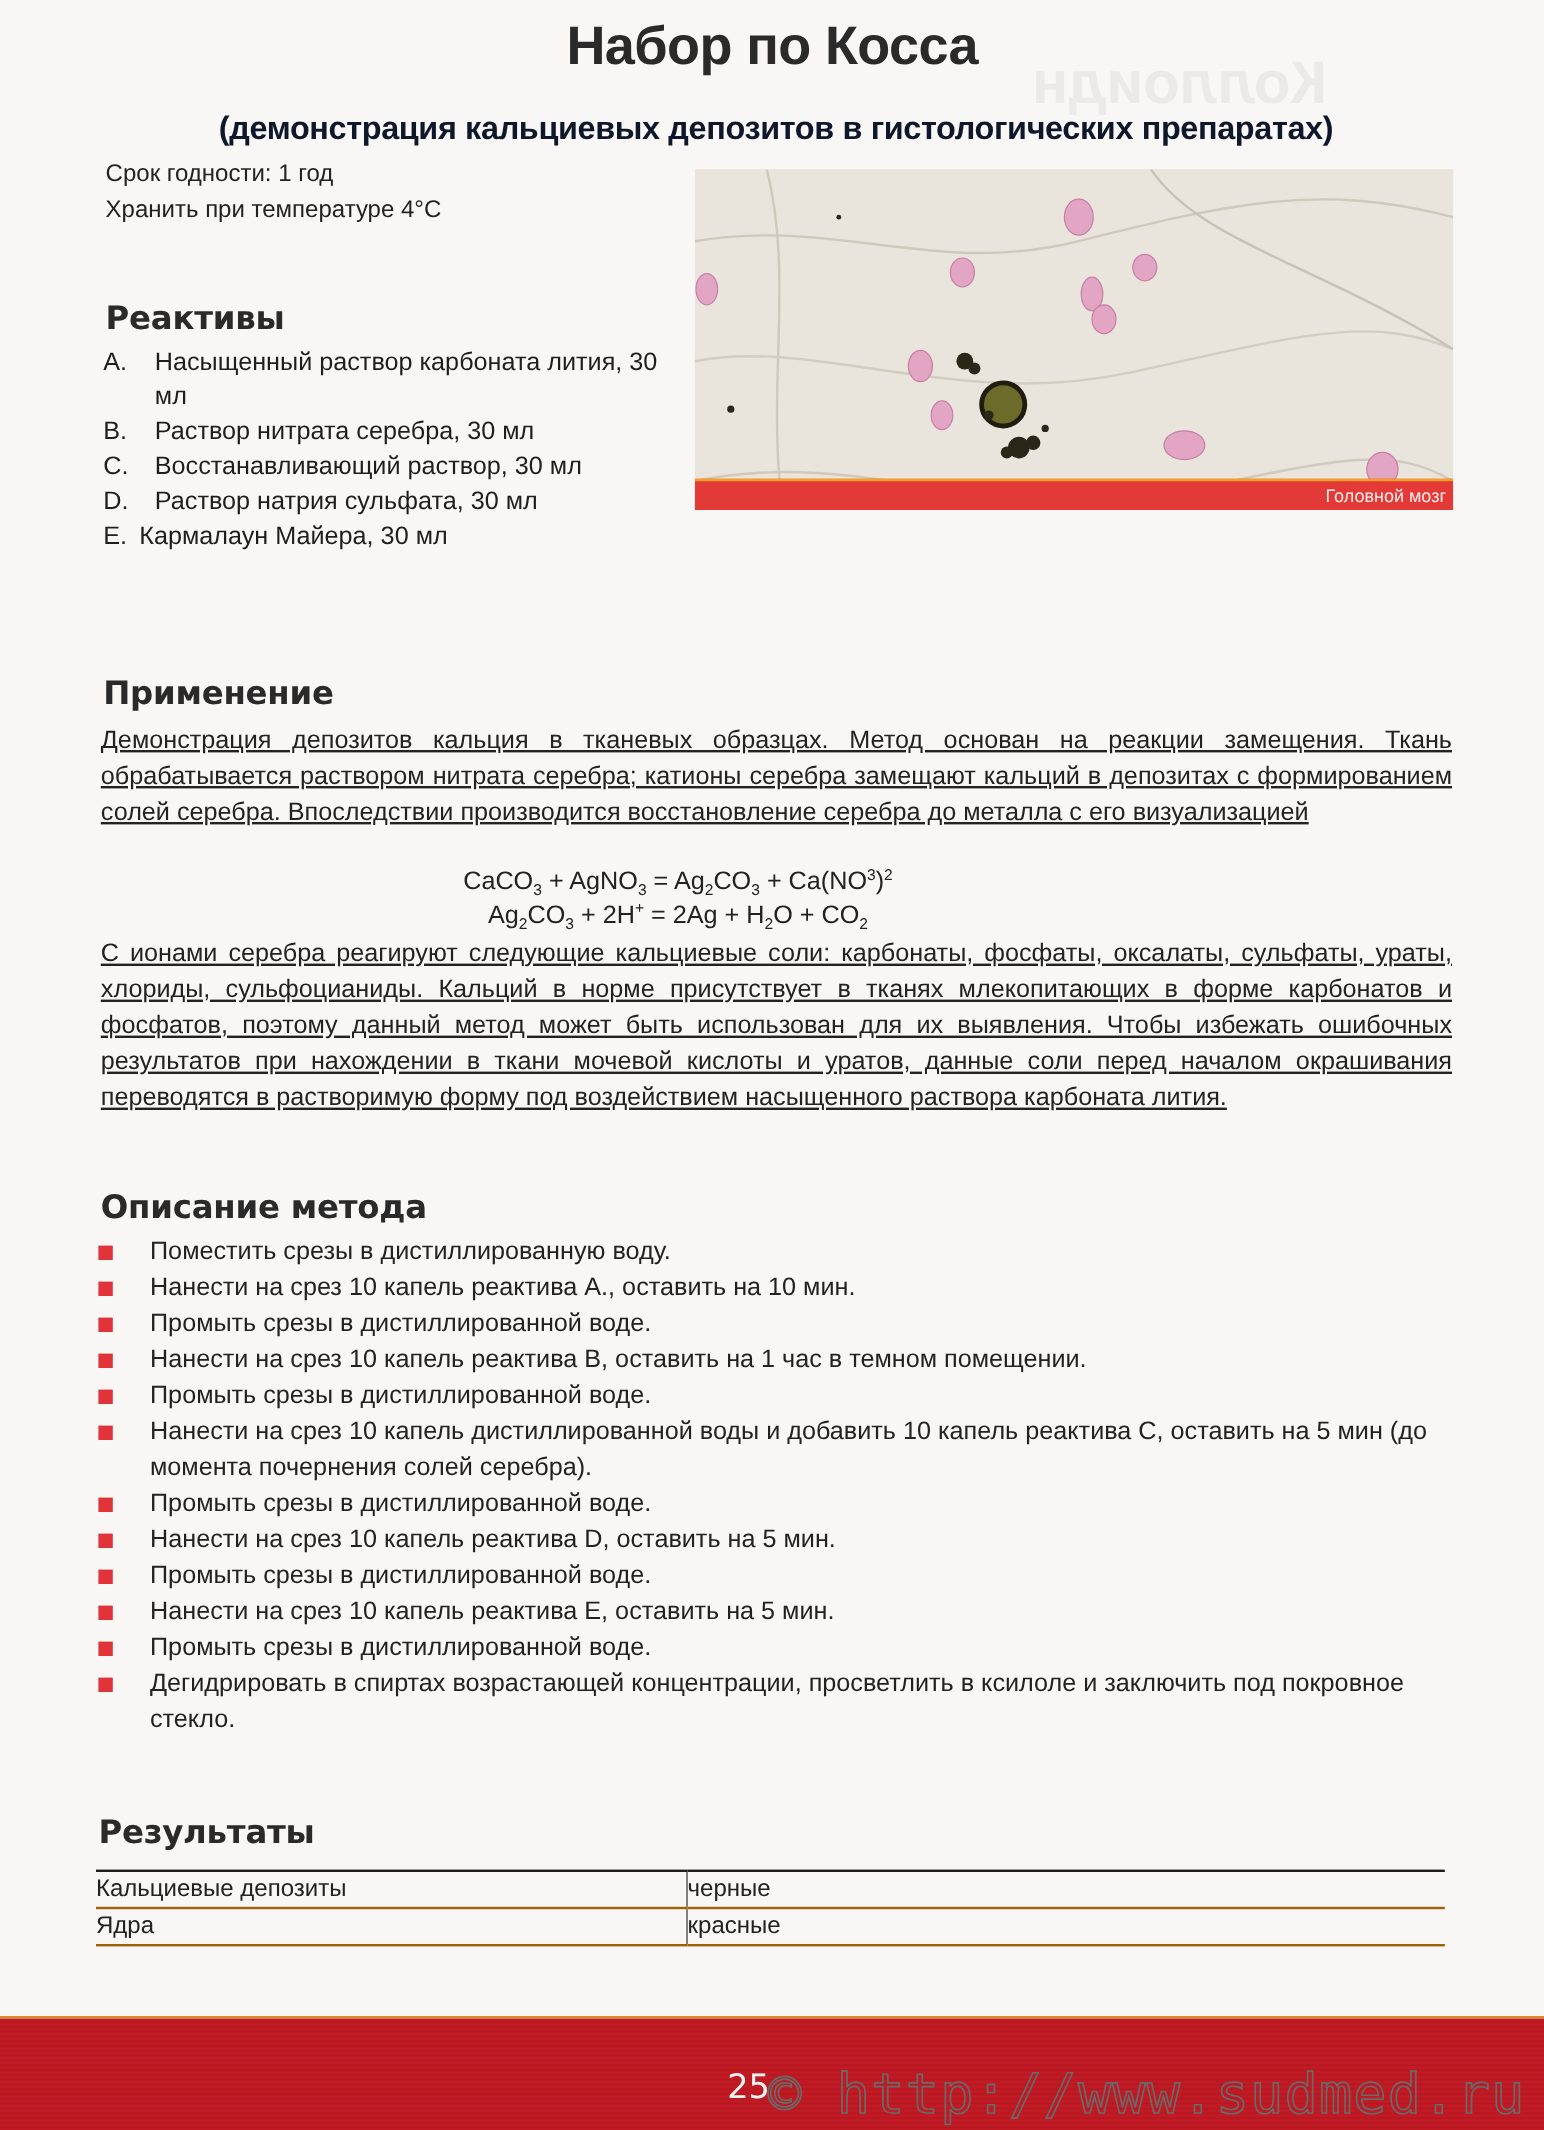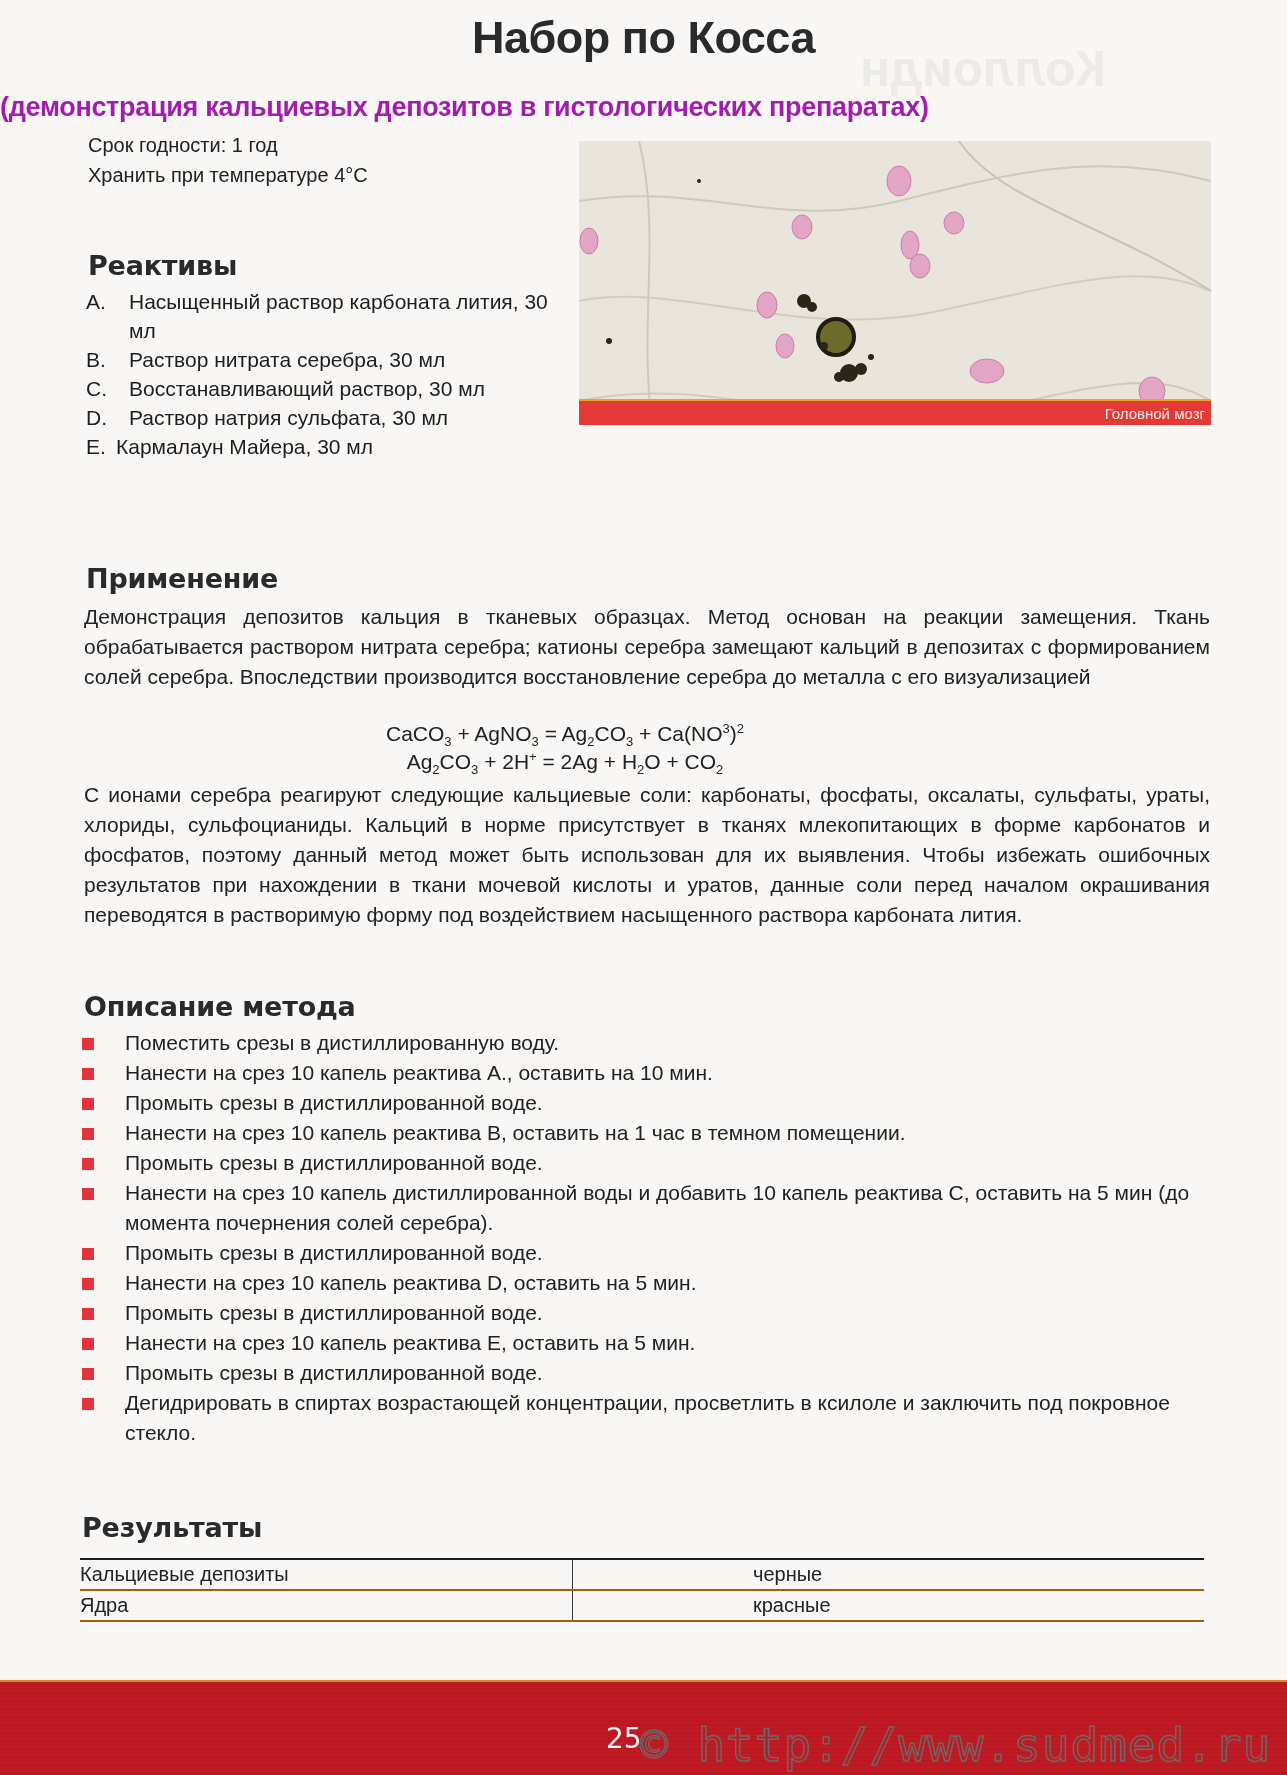--- a/index.html
+++ b/index.html
@@ -9,21 +9,21 @@
       font-family: "Liberation Sans", sans-serif;
       color: #1e1e1e;
     }
     h1.title {
       position: absolute; left: 0; width: 1287px; top: 12px; margin: 0;
       text-align: center; font-size: 45px; font-weight: bold; color: #2a2a2a;
       letter-spacing: -0.5px;
     }
     .subtitle {
       position: absolute; left: 0; width: 1111px; top: 92px;
-      text-align: left; font-size: 27px; font-weight: bold; color: #a21caf;
+      text-align: right; font-size: 27px; font-weight: bold; color: #0f172a;
       letter-spacing: -0.3px;
     }
     .meta { position: absolute; left: 88px; font-size: 20px; color: #222; }
     .h2 {
       position: absolute; font-size: 27px; font-weight: bold; color: #2a2a2a; margin: 0;
       font-family: "DejaVu Sans", sans-serif; letter-spacing: -0.2px;
     }
     .reagents { position: absolute; left: 86px; top: 287px; width: 490px; font-size: 21px; line-height: 29px; }
     .reagent { display: flex; }
     .reagent .ltr { width: 43px; flex: none; }
@@ -35,38 +35,38 @@
     .caption-bar {
       position: absolute; left: 0; bottom: 0; width: 100%; height: 26px;
       background: #e33a37; border-top: 2px solid #f0a21e;
       box-sizing: border-box;
     }
     .caption {
       position: absolute; right: 6px; bottom: 3px; color: #fbecea; font-size: 15px;
     }
     .para {
       position: absolute; left: 84px; width: 1126px; font-size: 21px; line-height: 30px;
-      text-align: justify; margin: 0; color: #222;
+      text-align: justify; margin: 0; color: #222; text-decoration: underline;
     }
     .eq {
       position: absolute; left: 0; width: 1130px; text-align: center; font-size: 21px; color: #222;
     }
     .eq sub, .eq sup { font-size: 13px; }
     .steps { position: absolute; left: 80px; top: 1028px; width: 1120px; list-style: none; margin: 0; padding: 0; }
     .step { position: relative; padding-left: 45px; font-size: 21px; line-height: 30px; color: #222; }
     .bullet {
       position: absolute; left: 2px; top: 10px; width: 12px; height: 12px; background: #e2323a;
     }
     table.results {
       position: absolute; left: 80px; top: 1558px; width: 1124px; border-collapse: collapse;
       font-size: 20px; color: #222;
     }
     table.results td { border-top: 2px solid #1c1c1c; border-bottom: 2px solid #a16207; padding: 2px 0 3px 0; height: 24px; }
     table.results td.c1 { width: 492px; border-right: 1.5px solid #333; }
-    table.results td.c2 { padding-left: 180px; }
+    table.results td.c2 { }
     .footer {
       position: absolute; left: 0; top: 1680px; width: 1287px; height: 95px;
       background: repeating-linear-gradient(180deg, #c01b24 0px, #c01b24 2px, #b5161f 3px, #c01b24 4px);
       border-top: 2px solid #d88a2b;
     }
     .page-num {
       position: absolute; left: 606px; top: 1722px; font-size: 28px; font-weight: normal; color: #f1f1f1;
       font-family: "DejaVu Sans", sans-serif;
     }
     .watermark {

